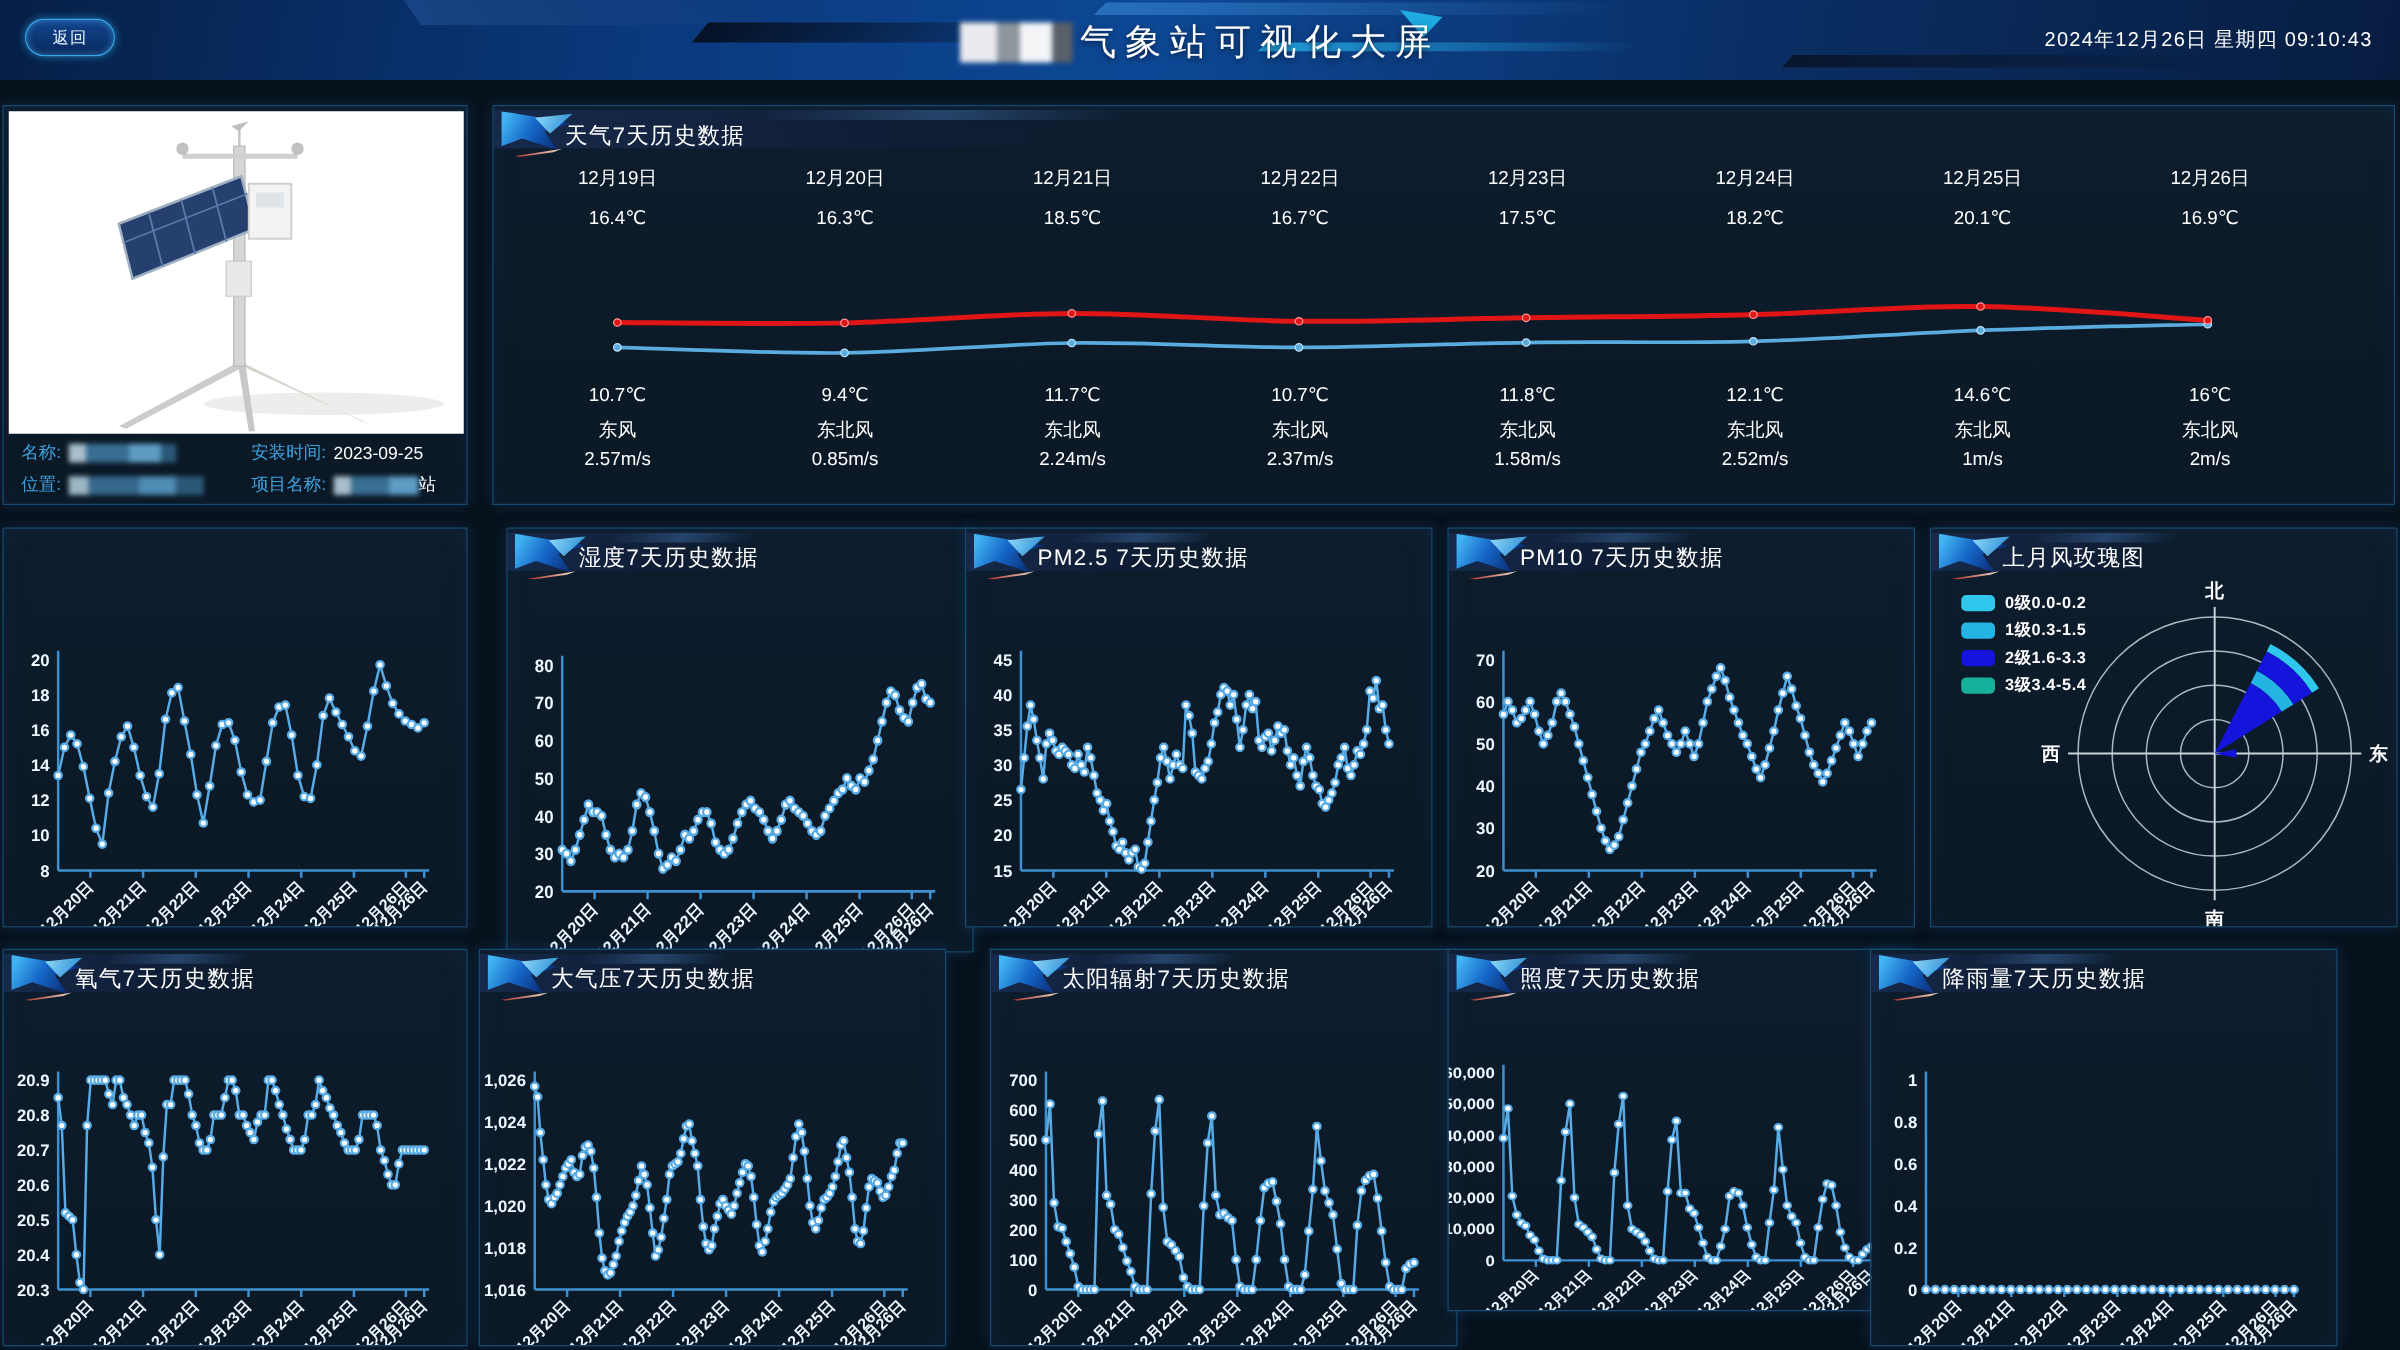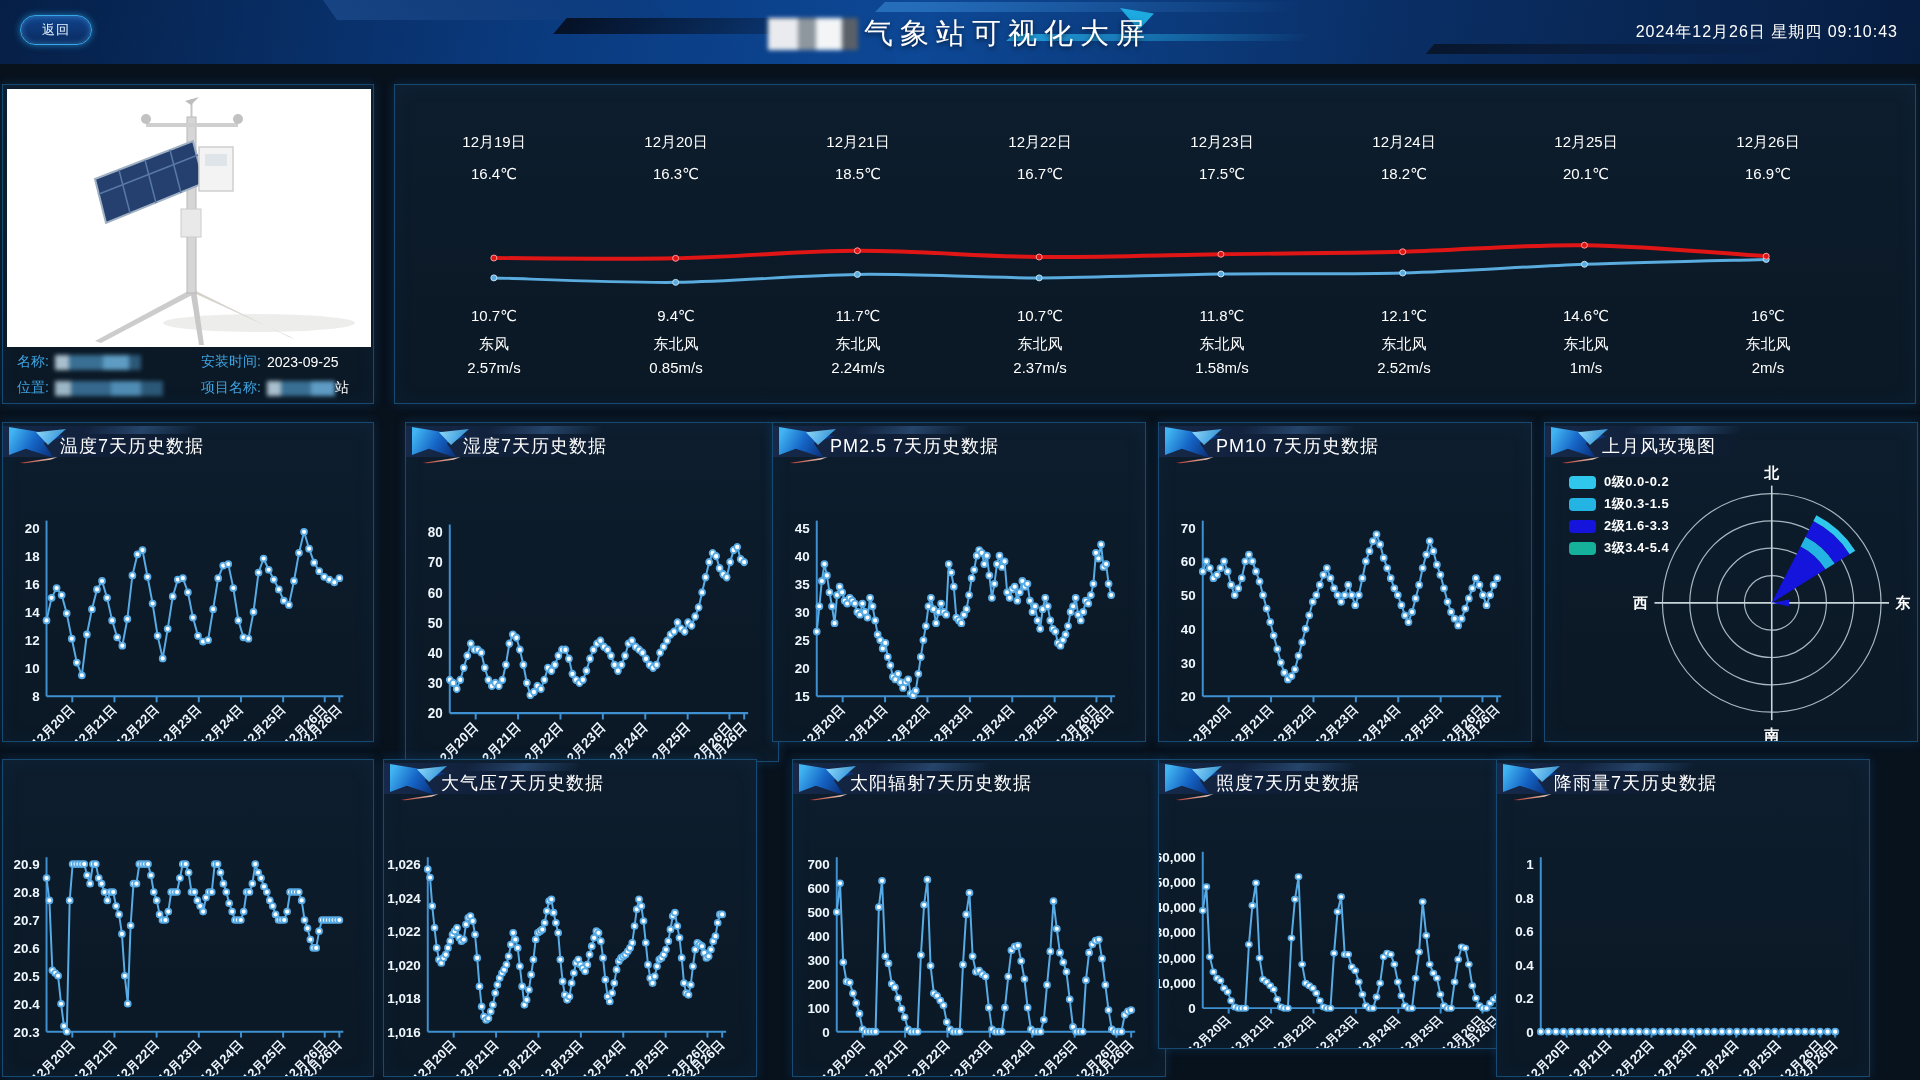--- a/index.html
+++ b/index.html
@@ -153,20 +153,29 @@
             <i style="width:14px;background:#a9bfcd"></i>
             <i style="width:30px;background:#396f93"></i>
             <i style="width:24px;background:#5e9cc4"></i>
           </span>
         <span class="st-value">站</span>
       </div>
     </div>
   </section>
 
   <section class="panel" style="left:394px;top:84px;width:1522px;height:320px">
+    <div class="panel-head" style="width:620px;">
+      <div class="ph-swoosh" style="width:86%;"></div>
+      <div class="ph-deco">
+          <span class="d1"></span>
+          <span class="d2"></span>
+          <span class="d3"></span>
+        </div>
+      <span class="panel-title">天气7天历史数据</span>
+    </div>
     <svg id="weather-chart" viewBox="0 0 1522 320" preserveAspectRatio="none">
         <path d="M99 194.1C129.3 194.8 220.3 199.2 281 198.6C341.7 198.0 402.3 191.3 463 190.6C523.7 189.8 584.3 194.2 645 194.1C705.7 194.0 766.3 191.0 827 190.2C887.7 189.4 948.3 190.8 1009 189.2C1069.7 187.6 1130.3 182.7 1191 180.4C1251.7 178.1 1342.7 176.3 1373 175.5" fill="none" stroke="#5aabde" stroke-width="3"></path>
         <circle cx="99" cy="194.1" r="3" fill="#5aabde" stroke="#bfe2f8" stroke-width="1"></circle>
         <circle cx="281" cy="198.6" r="3" fill="#5aabde" stroke="#bfe2f8" stroke-width="1"></circle>
         <circle cx="463" cy="190.6" r="3" fill="#5aabde" stroke="#bfe2f8" stroke-width="1"></circle>
         <circle cx="645" cy="194.1" r="3" fill="#5aabde" stroke="#bfe2f8" stroke-width="1"></circle>
         <circle cx="827" cy="190.2" r="3" fill="#5aabde" stroke="#bfe2f8" stroke-width="1"></circle>
         <circle cx="1009" cy="189.2" r="3" fill="#5aabde" stroke="#bfe2f8" stroke-width="1"></circle>
         <circle cx="1191" cy="180.4" r="3" fill="#5aabde" stroke="#bfe2f8" stroke-width="1"></circle>
         <circle cx="1373" cy="175.5" r="3" fill="#5aabde" stroke="#bfe2f8" stroke-width="1"></circle>
@@ -234,29 +243,20 @@
           <div class="wx-date">12月26日</div>
           <div class="wx-high">16.9℃</div>
           <div class="wx-low">16℃</div>
           <div class="wx-dir">东北风</div>
           <div class="wx-speed">2m/s</div>
         </div>
       </div>
   </section>
 
   <section class="panel" style="left:2px;top:422px;width:372px;height:320px">
-    <div class="panel-head">
-        <div class="ph-swoosh"></div>
-        <div class="ph-deco">
-          <span class="d1"></span>
-          <span class="d2"></span>
-          <span class="d3"></span>
-        </div>
-        <span class="panel-title">温度7天历史数据</span>
-      </div>
     <svg class="mini-chart" viewBox="0 0 374 276" preserveAspectRatio="none">
         <text x="37" y="236" text-anchor="end" font-size="13.5" font-weight="bold" fill="#f0f8ff" font-family="Liberation Sans, DejaVu Sans, sans-serif">8</text>
         <text x="37" y="207.66666666666666" text-anchor="end" font-size="13.5" font-weight="bold" fill="#f0f8ff" font-family="Liberation Sans, DejaVu Sans, sans-serif">10</text>
         <text x="37" y="179.33333333333334" text-anchor="end" font-size="13.5" font-weight="bold" fill="#f0f8ff" font-family="Liberation Sans, DejaVu Sans, sans-serif">12</text>
         <text x="37" y="151" text-anchor="end" font-size="13.5" font-weight="bold" fill="#f0f8ff" font-family="Liberation Sans, DejaVu Sans, sans-serif">14</text>
         <text x="37" y="122.66666666666667" text-anchor="end" font-size="13.5" font-weight="bold" fill="#f0f8ff" font-family="Liberation Sans, DejaVu Sans, sans-serif">16</text>
         <text x="37" y="94.33333333333331" text-anchor="end" font-size="13.5" font-weight="bold" fill="#f0f8ff" font-family="Liberation Sans, DejaVu Sans, sans-serif">18</text>
         <text x="37" y="66" text-anchor="end" font-size="13.5" font-weight="bold" fill="#f0f8ff" font-family="Liberation Sans, DejaVu Sans, sans-serif">20</text>
         <line x1="44" y1="54" x2="44" y2="231" stroke="#3f90d0" stroke-width="2"></line>
         <line x1="44" y1="231" x2="344" y2="231" stroke="#3f90d0" stroke-width="2"></line>
@@ -781,20 +781,29 @@
           <span class="rose-lb">2级1.6-3.3</span>
         </div>
         <div class="rose-li">
           <span class="rose-sw" style="background: rgb(22, 177, 155);"></span>
           <span class="rose-lb">3级3.4-5.4</span>
         </div>
       </div>
   </section>
 
   <section class="panel" style="left:2px;top:759px;width:372px;height:318px">
+    <div class="panel-head">
+        <div class="ph-swoosh"></div>
+        <div class="ph-deco">
+          <span class="d1"></span>
+          <span class="d2"></span>
+          <span class="d3"></span>
+        </div>
+        <span class="panel-title">氧气7天历史数据</span>
+      </div>
     <svg class="mini-chart" viewBox="0 0 374 276" preserveAspectRatio="none">
         <text x="37" y="236" text-anchor="end" font-size="13.5" font-weight="bold" fill="#f0f8ff" font-family="Liberation Sans, DejaVu Sans, sans-serif">20.3</text>
         <text x="37" y="207.66666666666717" text-anchor="end" font-size="13.5" font-weight="bold" fill="#f0f8ff" font-family="Liberation Sans, DejaVu Sans, sans-serif">20.4</text>
         <text x="37" y="179.33333333333334" text-anchor="end" font-size="13.5" font-weight="bold" fill="#f0f8ff" font-family="Liberation Sans, DejaVu Sans, sans-serif">20.5</text>
         <text x="37" y="150.9999999999995" text-anchor="end" font-size="13.5" font-weight="bold" fill="#f0f8ff" font-family="Liberation Sans, DejaVu Sans, sans-serif">20.6</text>
         <text x="37" y="122.66666666666667" text-anchor="end" font-size="13.5" font-weight="bold" fill="#f0f8ff" font-family="Liberation Sans, DejaVu Sans, sans-serif">20.7</text>
         <text x="37" y="94.33333333333283" text-anchor="end" font-size="13.5" font-weight="bold" fill="#f0f8ff" font-family="Liberation Sans, DejaVu Sans, sans-serif">20.8</text>
         <text x="37" y="66" text-anchor="end" font-size="13.5" font-weight="bold" fill="#f0f8ff" font-family="Liberation Sans, DejaVu Sans, sans-serif">20.9</text>
         <line x1="44" y1="54" x2="44" y2="231" stroke="#3f90d0" stroke-width="2"></line>
         <line x1="44" y1="231" x2="344" y2="231" stroke="#3f90d0" stroke-width="2"></line>

